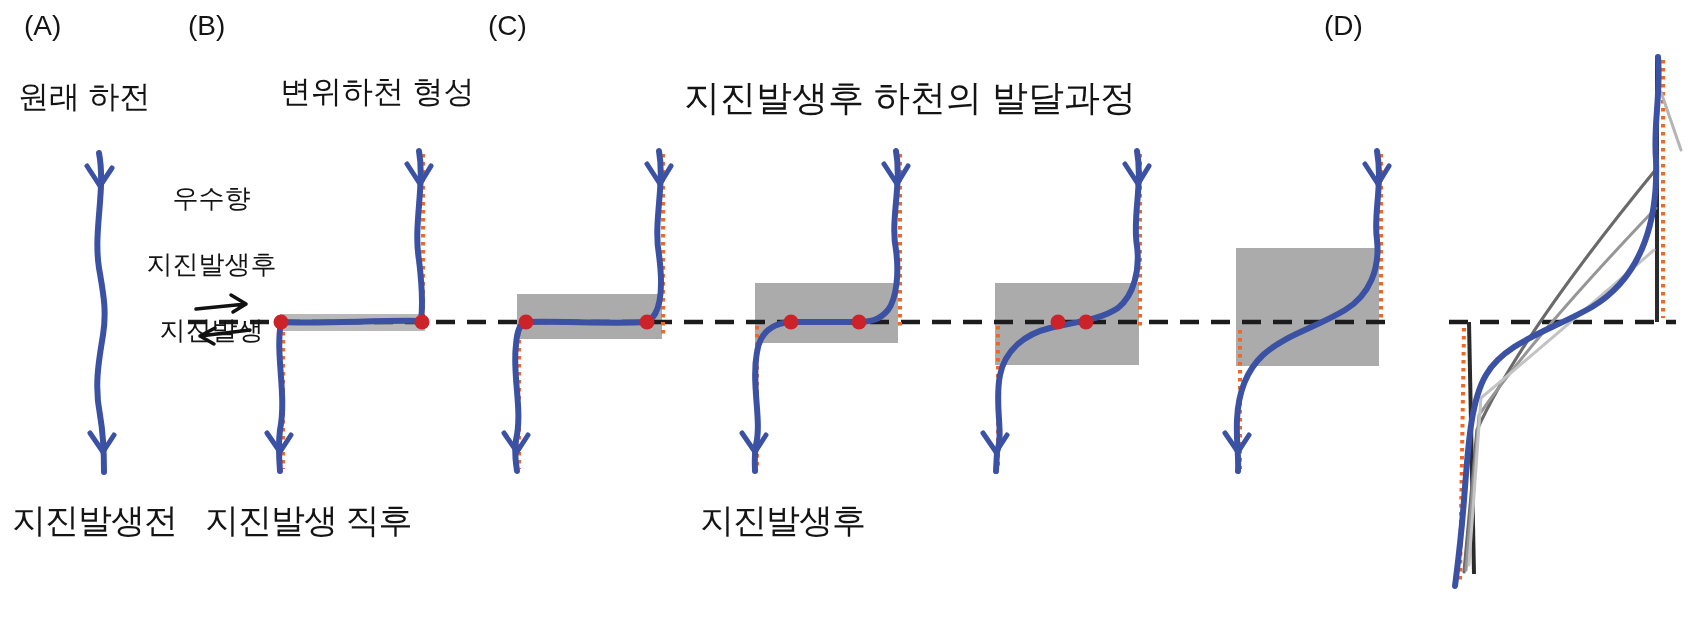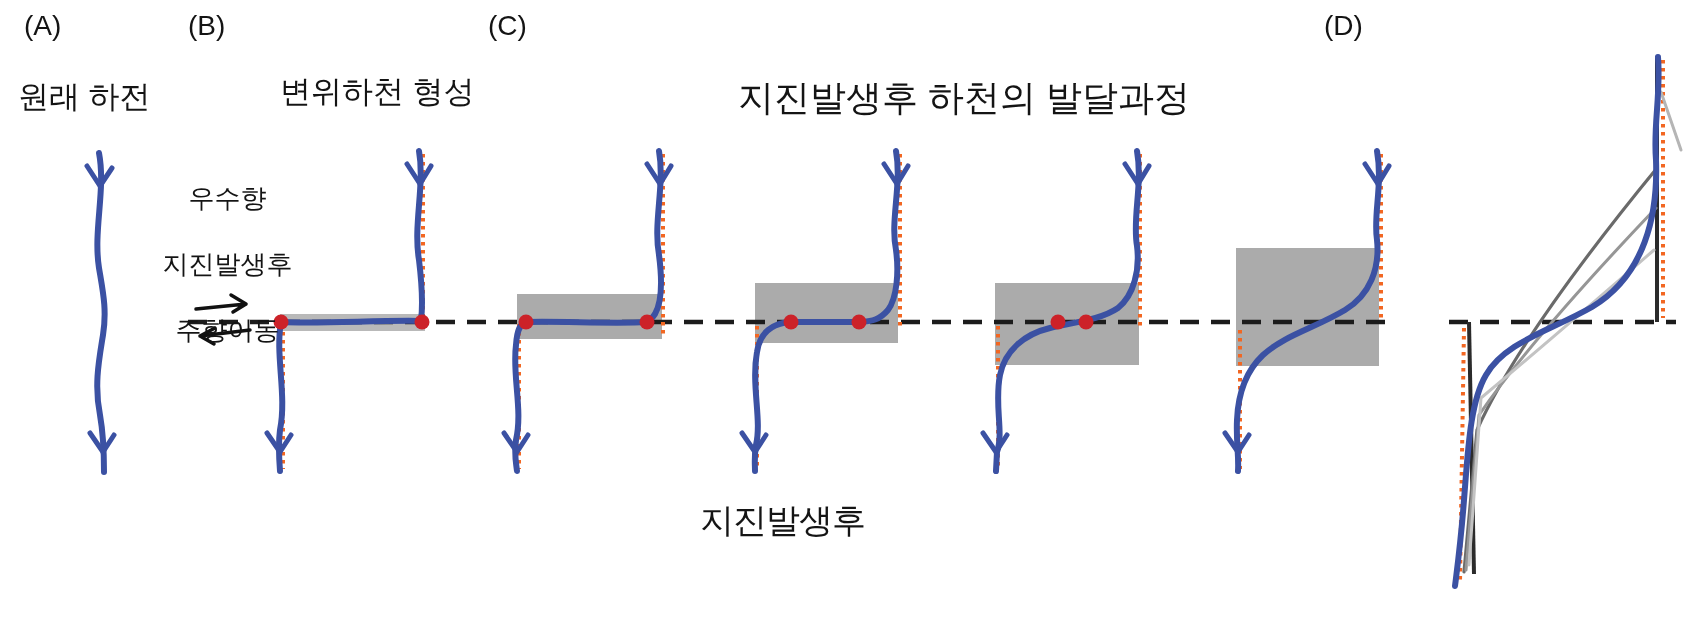--- a/index.html
+++ b/index.html
@@ -11,21 +11,21 @@
   }
   html,body{margin:0;padding:0;background:#ffffff;}
   #figure{
     position:relative;width:1704px;height:618px;background:#ffffff;overflow:hidden;
     font-family:"Liberation Sans","DejaVu Sans",sans-serif;color:#111;
   }
   #drawing{position:absolute;left:0;top:0;}
   .txt{position:absolute;white-space:nowrap;color:#141414;}
   .letter{font-size:28px;}
   .toplabel{font-size:31px;letter-spacing:0px;}
-  .title{font-size:36px;text-align:right;}
+  .title{font-size:36px;text-align:center;}
   .caption{font-size:34px;letter-spacing:-1px;}
   .annot{font-size:26px;line-height:33px;text-align:center;white-space:pre-line;}
   
   .stream{fill:none;stroke:var(--stream-blue);stroke-width:6;stroke-linecap:round;stroke-linejoin:round;}
   .chev{fill:none;stroke:var(--stream-blue);stroke-width:5;stroke-linecap:round;}
   .orig{fill:none;stroke:var(--original-course-orange);stroke-width:4;stroke-dasharray:3.5 4.5;}
   .fault{fill:none;stroke:var(--fault-black);stroke-width:4.5;stroke-dasharray:19 12;}
   .zone{fill:var(--shear-zone-gray);}
   .zone-thin{fill:#b9b9b9;}
   .dot{fill:var(--offset-marker-red);}
@@ -134,19 +134,21 @@
 
   <div class="txt letter" style="left:24px;top:10px;">(A)</div>
   <div class="txt letter" style="left:188px;top:10px;">(B)</div>
   <div class="txt letter" style="left:488px;top:10px;">(C)</div>
   <div class="txt letter" style="left:1324px;top:10px;">(D)</div>
 
   <div class="txt toplabel" style="left:18px;top:76px;">원래 하전</div>
   <div class="txt toplabel" style="left:253px;top:71px;margin-left:27px;">변위하천 형성</div>
   <div class="txt title" style="left:630px;top:74px;width:560px;">지진발생후 하천의 발달과정</div>
 
-  <div class="txt annot" style="left:160px;top:182px;width:135px;text-align:center;"><span>우수향</span><br>
+  <div class="txt annot" style="left:144px;top:182px;width:135px;text-align:center;"><span>우수향</span><br>
     <span>지진발생후</span><br>
-    <span>주향이동</span></div>
+    <span>지진발생</span></div>
 
+  <div class="txt caption" style="left:12px;top:498px;">지진발생전</div>
+  <div class="txt caption" style="left:205px;top:498px;">지진발생 직후</div>
   <div class="txt caption" style="left:700px;top:498px;width:280px;text-align:left;">지진발생후</div>
 
 </div>
 
 </body></html>

